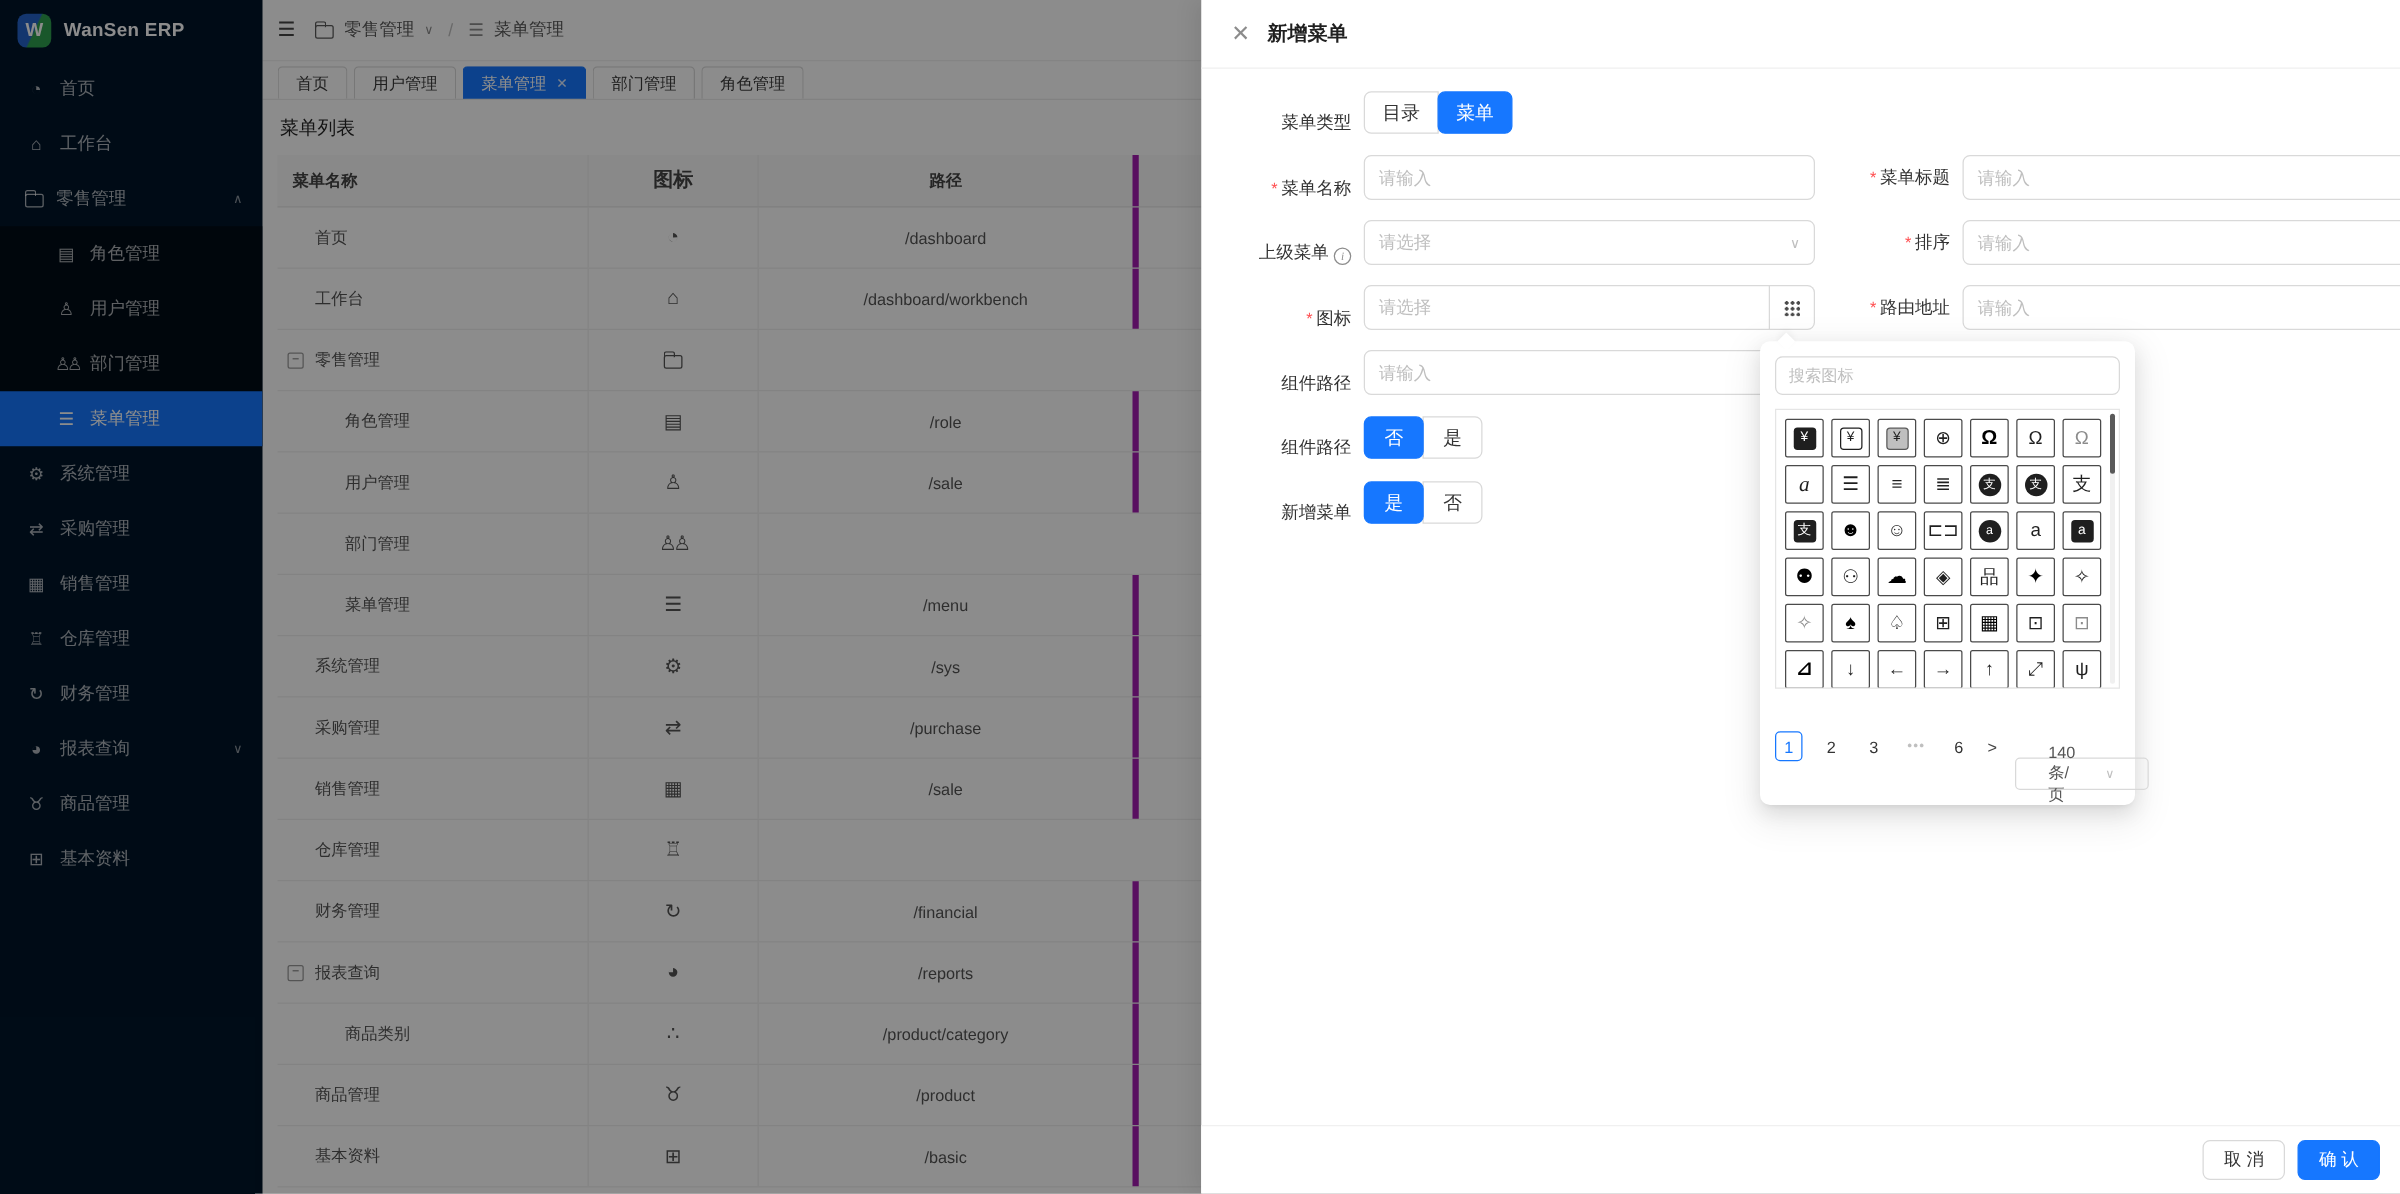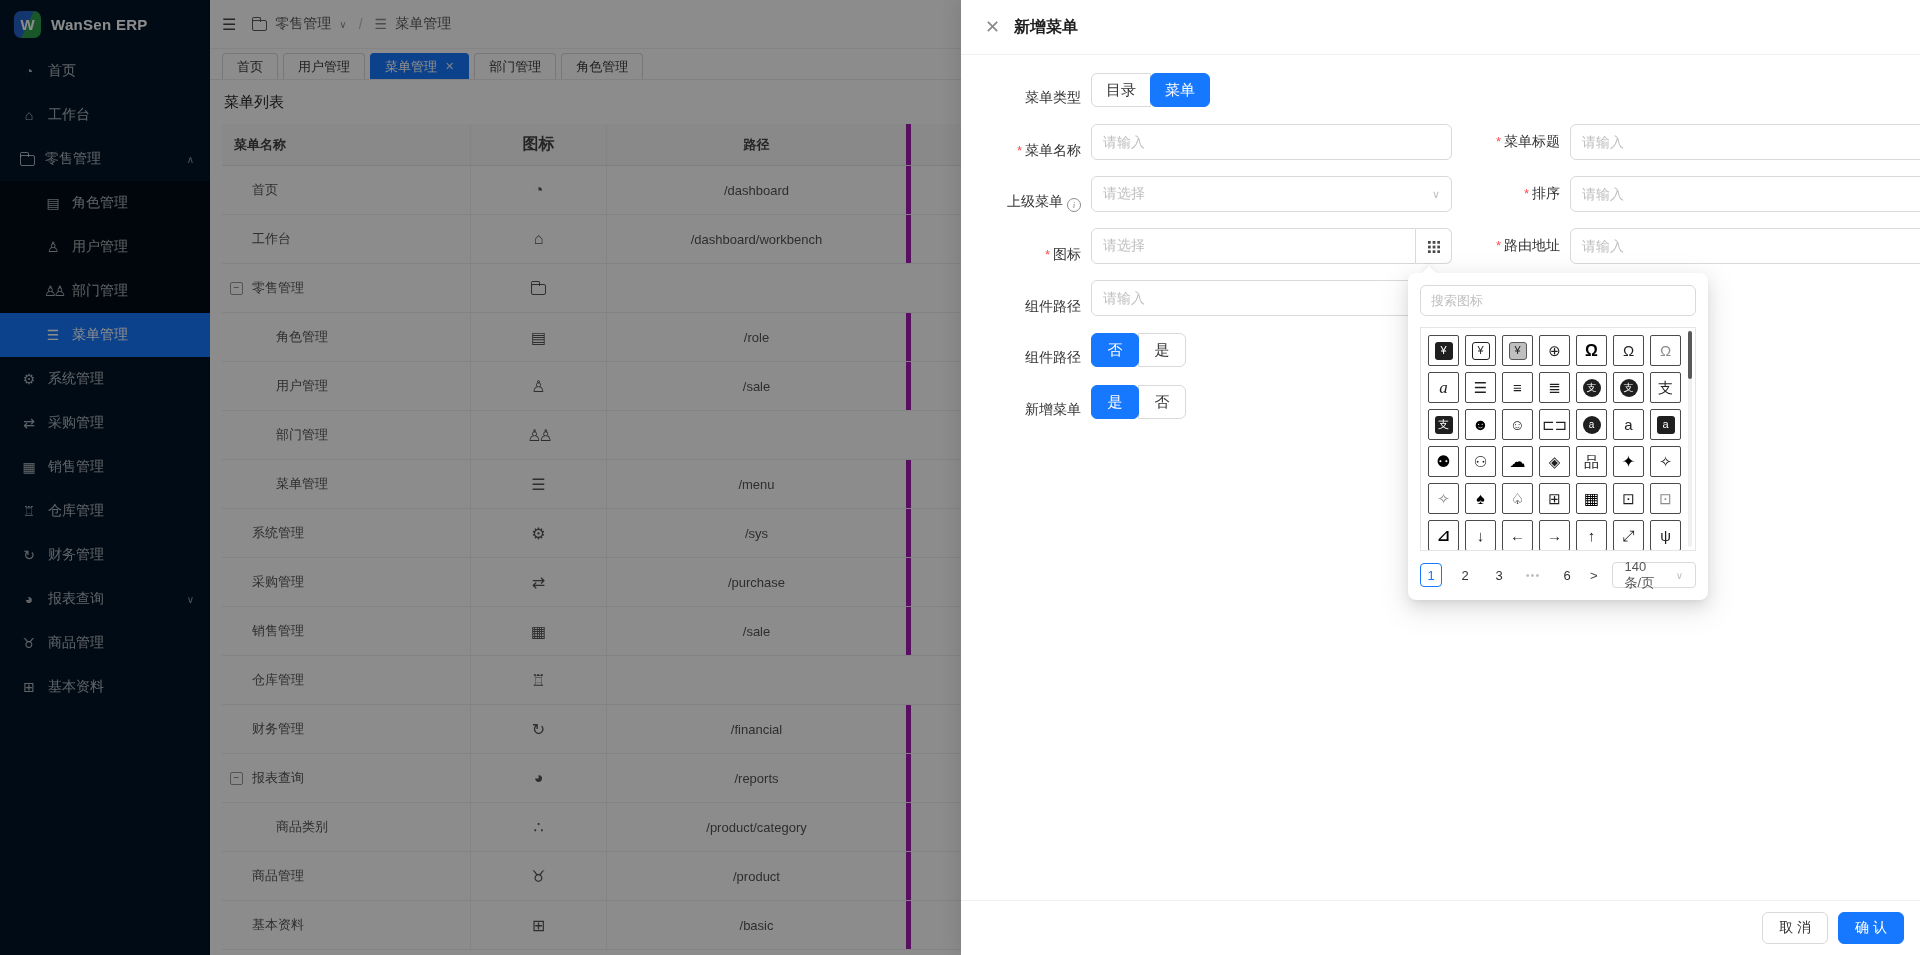--- a/index.html
+++ b/index.html
@@ -100,21 +100,21 @@
   .v-twotone { color:#8c8c8c; font-size:15px; }
   .v-plain { font-size:15px; }
   .v-italic { font-style:italic; font-family:"Liberation Serif",serif; font-size:17px; }
   .ip-sbtrack { position:absolute; right:3px; top:3px; bottom:3px; width:4px; background:#f0f0f0; border-radius:2px; }
   .ip-sbthumb { position:absolute; right:0; top:0; width:4px; height:48px; background:#595959; border-radius:2px; cursor:pointer; }
   .ip-pager { margin-top:11px; display:flex; align-items:center; gap:12px; font-size:13px; color:#333; }
   .pnum { min-width:22px; height:24px; display:flex; align-items:center; justify-content:center; cursor:pointer; }
   .pnum.active { border:1px solid #1677ff; color:#1677ff; border-radius:4px; width:24px; }
   .pnum.dots { color:#bfbfbf; letter-spacing:1px; font-size:11px; }
   .pnext { cursor:pointer; color:#454545; font-size:13px; }
-  .psel { margin-left:2px; height:26px; border:1px solid #d9d9d9; border-radius:4px; padding:0 12px; display:flex; align-items:center; gap:10px; color:#555; font-size:13px; cursor:pointer; }
+  .psel { margin-left:2px; height:26px; border:1px solid #d9d9d9; border-radius:4px; padding:0 26px; display:flex; align-items:center; gap:24px; color:#555; font-size:13px; cursor:pointer;margin-top:44px; }
   .psel .caret { color:#bfbfbf; font-size:10px; }
 </style>
 </head>
 <body>
 
 <div class="app">
 
   <aside class="sidebar">
     <div class="logo-row">
       <div class="logo-mark">W</div>

